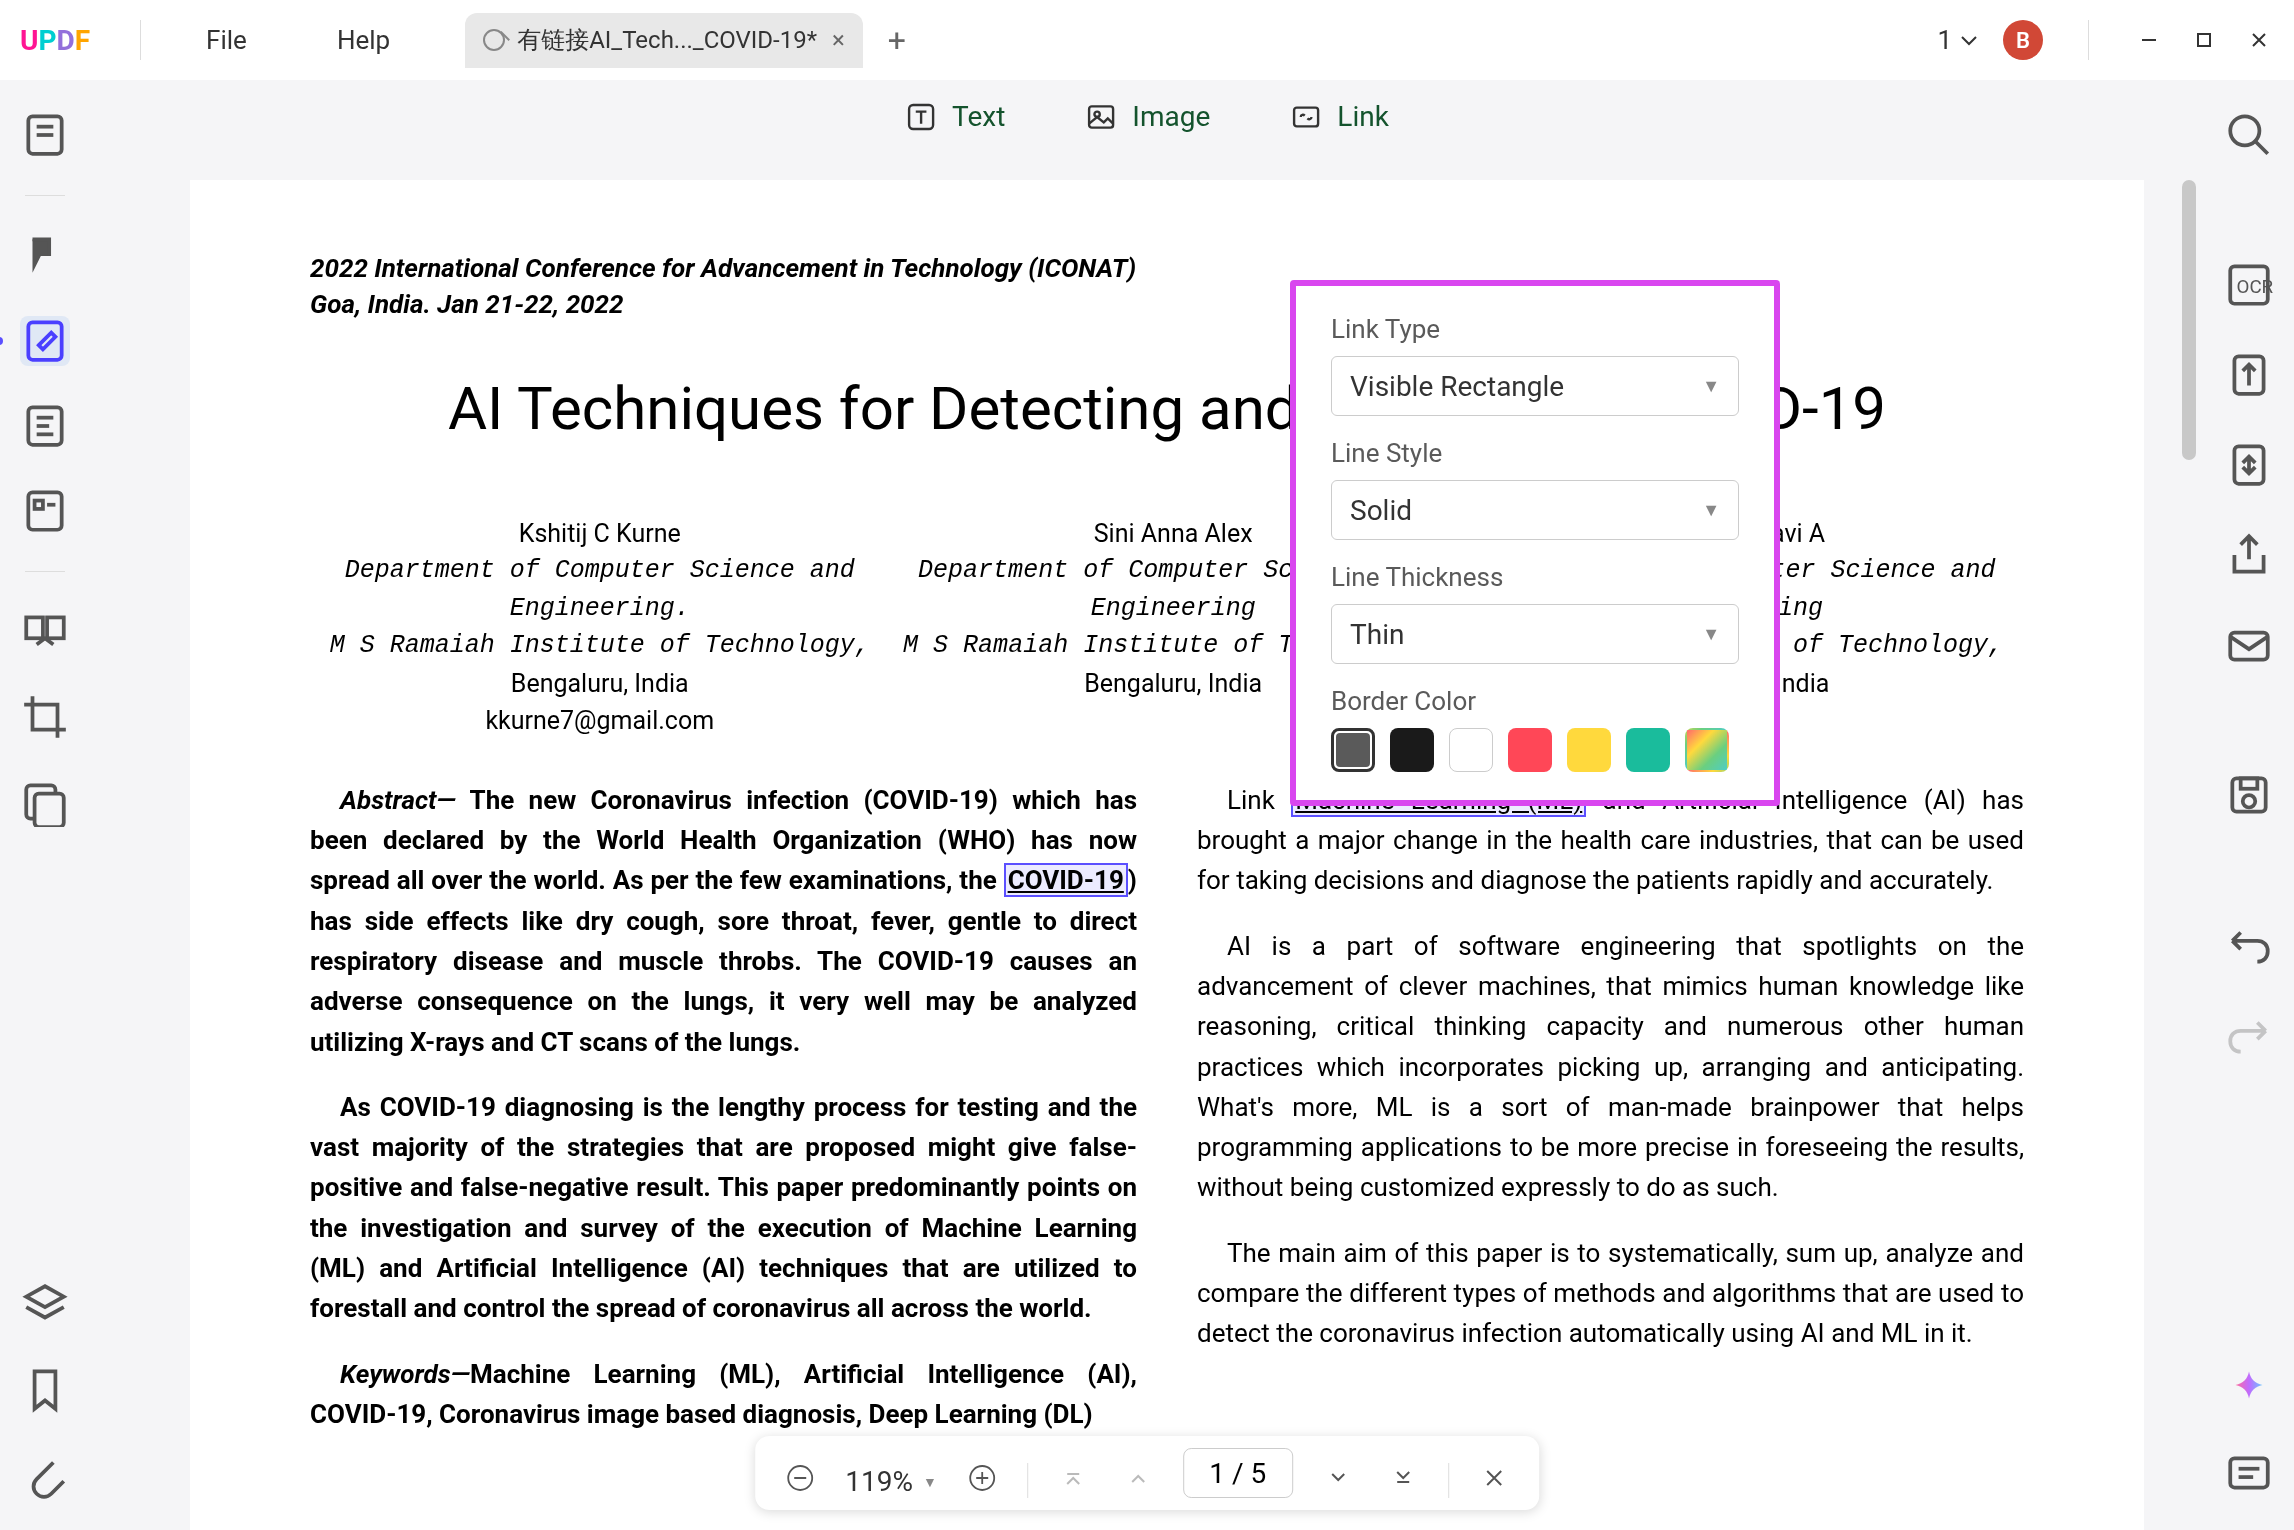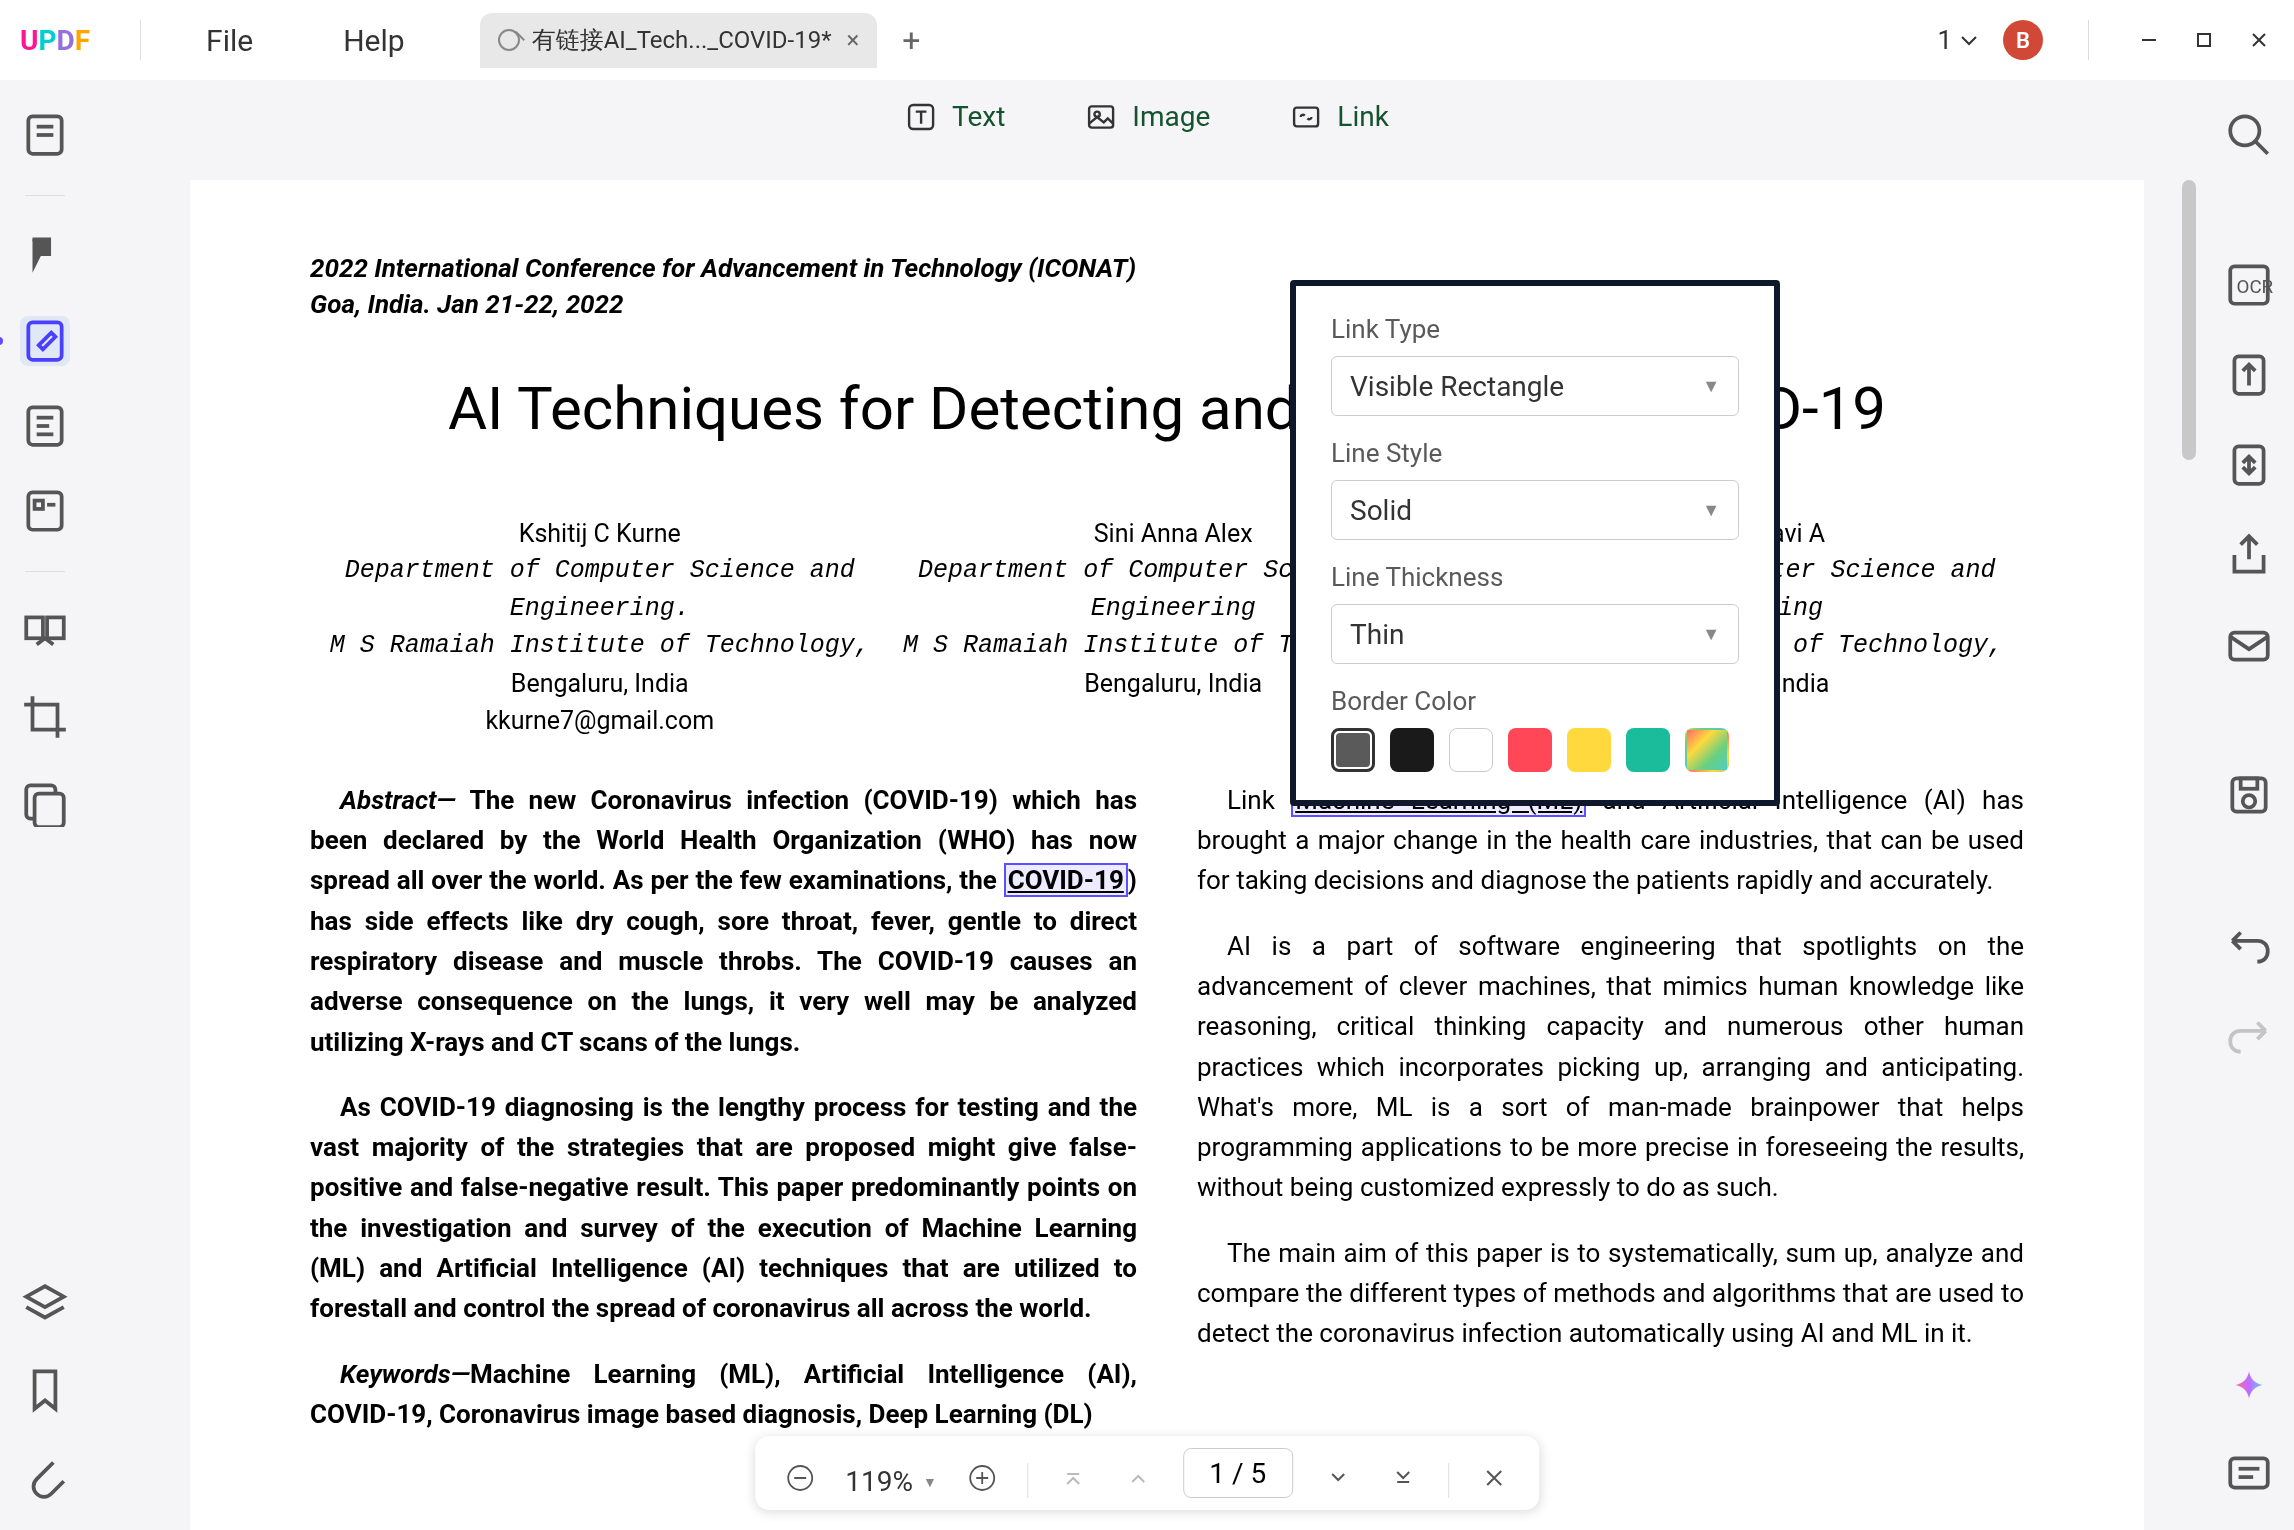--- a/index.html
+++ b/index.html
@@ -6,21 +6,21 @@
 body { background: #f5f5f7; overflow: hidden; width: 2294px; height: 1530px; }
 
 
 .titlebar { height: 80px; background: #fff; display: flex; align-items: center; padding: 0 20px; }
 .logo { font-weight: 700; font-size: 28px; margin-right: 30px; }
 .logo .u { color: #ff1493; }
 .logo .p { color: #00ced1; }
 .logo .d { color: #9370db; }
 .logo .f { color: #ffa500; }
 .titlebar-divider { width: 1px; height: 40px; background: #ddd; margin: 0 20px; }
-.menu-item { font-size: 30px; color: #333; margin: 0 45px; cursor: pointer; }
+.menu-item { font-size: 26px; color: #333; margin: 0 45px; cursor: pointer; }
 .tab { display: flex; align-items: center; background: #e8e8e8; border-radius: 12px 12px 0 0; padding: 10px 18px; margin-left: 30px; height: 55px; }
 .tab-icon { width: 22px; height: 22px; border: 2px solid #888; border-radius: 50%; position: relative; margin-right: 12px; }
 .tab-icon::before { content: ''; position: absolute; width: 12px; height: 2px; background: #888; top: 4px; left: 14px; transform: rotate(45deg); }
 .tab-title { font-size: 24px; color: #333; }
 .tab-close { margin-left: 15px; font-size: 24px; color: #666; cursor: pointer; }
 .tab-add { margin-left: 25px; font-size: 32px; color: #666; cursor: pointer; }
 .titlebar-right { margin-left: auto; display: flex; align-items: center; gap: 25px; }
 .page-indicator { font-size: 26px; color: #333; display: flex; align-items: center; gap: 8px; }
 .avatar { width: 40px; height: 40px; border-radius: 50%; background: #d14836; color: #fff; display: flex; align-items: center; justify-content: center; font-size: 22px; font-weight: 600; }
 .win-btn { width: 30px; height: 30px; display: flex; align-items: center; justify-content: center; cursor: pointer; font-size: 20px; color: #333; }
@@ -60,21 +60,21 @@
 .abstract-label { font-style: italic; font-weight: 700; }
 .keywords-label { font-style: italic; font-weight: 700; }
 .link-box { border: 2px solid #5b4fff; background: rgba(130,120,255,0.15); padding: 0 2px; display: inline; text-decoration: underline; }
 .link-box.selected { position: relative; }
 
 
 .scrollbar-track { position: absolute; right: 8px; top: 100px; width: 14px; height: 300px; background: transparent; }
 .scrollbar-thumb { width: 14px; height: 280px; background: #c8c8c8; border-radius: 7px; }
 
 
-.link-popup { position: absolute; top: 200px; left: 1200px; width: 490px; background: #fff; border: 6px solid #0f172a; border-radius: 4px; padding: 28px 35px; z-index: 100; }
+.link-popup { position: absolute; top: 200px; left: 1200px; width: 490px; background: #fff; border: 6px solid #d946ef; border-radius: 4px; padding: 28px 35px; z-index: 100; }
 .popup-label { font-size: 26px; color: #5a5a5a; margin-bottom: 12px; }
 .popup-select { width: 100%; height: 60px; border: 1px solid #ccc; border-radius: 6px; padding: 0 18px; font-size: 28px; color: #333; display: flex; align-items: center; justify-content: space-between; margin-bottom: 22px; cursor: pointer; background: #fff; }
 .popup-select .chevron { color: #888; font-size: 18px; }
 .color-row { display: flex; gap: 15px; }
 .color-swatch { width: 44px; height: 44px; border-radius: 8px; cursor: pointer; border: 2px solid transparent; }
 .color-swatch.selected { border: 3px solid #333; padding: 2px; }
 .color-swatch.selected .inner { width: 100%; height: 100%; border-radius: 4px; }
 
 
 .page-controls { position: absolute; bottom: 20px; left: 50%; transform: translateX(-50%); background: #fff; border-radius: 14px; box-shadow: 0 2px 12px rgba(0,0,0,0.15); display: flex; align-items: flex-end; padding: 12px 25px; gap: 25px; z-index: 50; }

